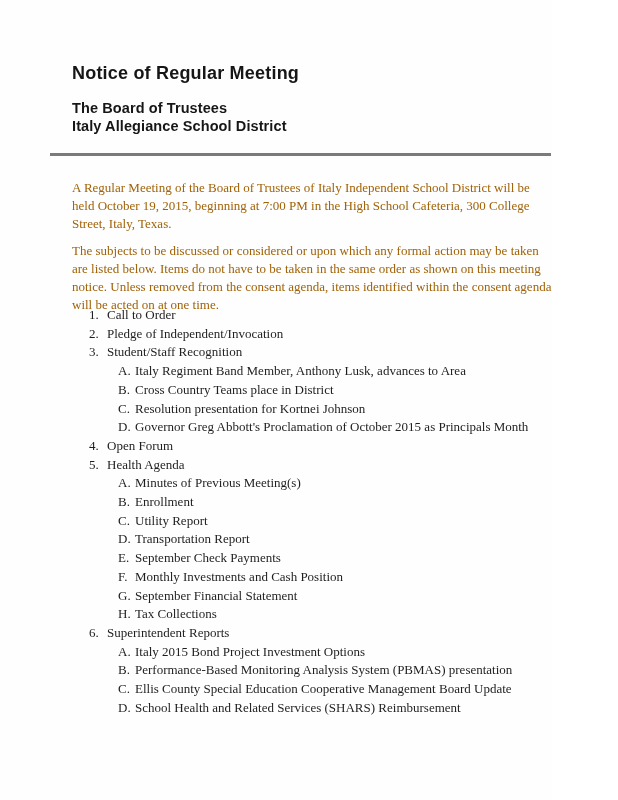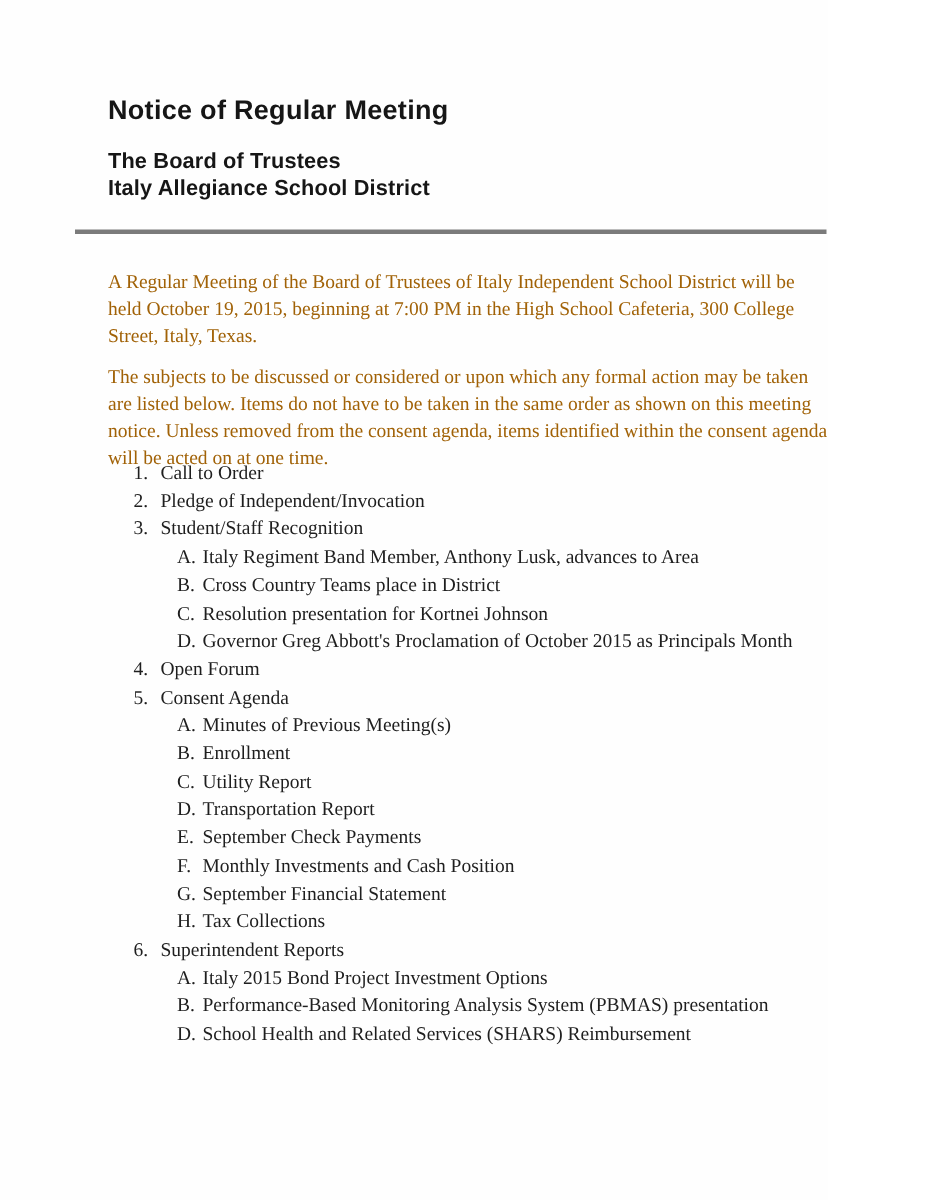--- a/index.html
+++ b/index.html
@@ -103,30 +103,31 @@
     <div class="row"><span class="mk">2.</span><span>Pledge of Independent/Invocation</span></div>
 
     <div class="row"><span class="mk">3.</span><span>Student/Staff Recognition</span></div>
     <div class="row sub"><span class="mk">A.</span><span>Italy Regiment Band Member, Anthony Lusk, advances to Area</span></div>
     <div class="row sub"><span class="mk">B.</span><span>Cross Country Teams place in District</span></div>
     <div class="row sub"><span class="mk">C.</span><span>Resolution presentation for Kortnei Johnson</span></div>
     <div class="row sub"><span class="mk">D.</span><span>Governor Greg Abbott's Proclamation of October 2015 as Principals Month</span></div>
 
     <div class="row"><span class="mk">4.</span><span>Open Forum</span></div>
 
-    <div class="row"><span class="mk">5.</span><span>Consent Agenda</span></div>
+    <div class="row"><span class="mk">5.</span><span>Health Agenda</span></div>
     <div class="row sub"><span class="mk">A.</span><span>Minutes of Previous Meeting(s)</span></div>
     <div class="row sub"><span class="mk">B.</span><span>Enrollment</span></div>
     <div class="row sub"><span class="mk">C.</span><span>Utility Report</span></div>
     <div class="row sub"><span class="mk">D.</span><span>Transportation Report</span></div>
     <div class="row sub"><span class="mk">E.</span><span>September Check Payments</span></div>
     <div class="row sub"><span class="mk">F.</span><span>Monthly Investments and Cash Position</span></div>
     <div class="row sub"><span class="mk">G.</span><span>September Financial Statement</span></div>
     <div class="row sub"><span class="mk">H.</span><span>Tax Collections</span></div>
 
     <div class="row"><span class="mk">6.</span><span>Superintendent Reports</span></div>
     <div class="row sub"><span class="mk">A.</span><span>Italy 2015 Bond Project Investment Options</span></div>
     <div class="row sub"><span class="mk">B.</span><span>Performance-Based Monitoring Analysis System (PBMAS) presentation</span></div>
+    <div class="row sub"><span class="mk">C.</span><span>Ellis County Special Education Cooperative Management Board Update</span></div>
     <div class="row sub"><span class="mk">D.</span><span>School Health and Related Services (SHARS) Reimbursement</span></div>
 
   </div>
 
 </div>
 
 </body></html>

